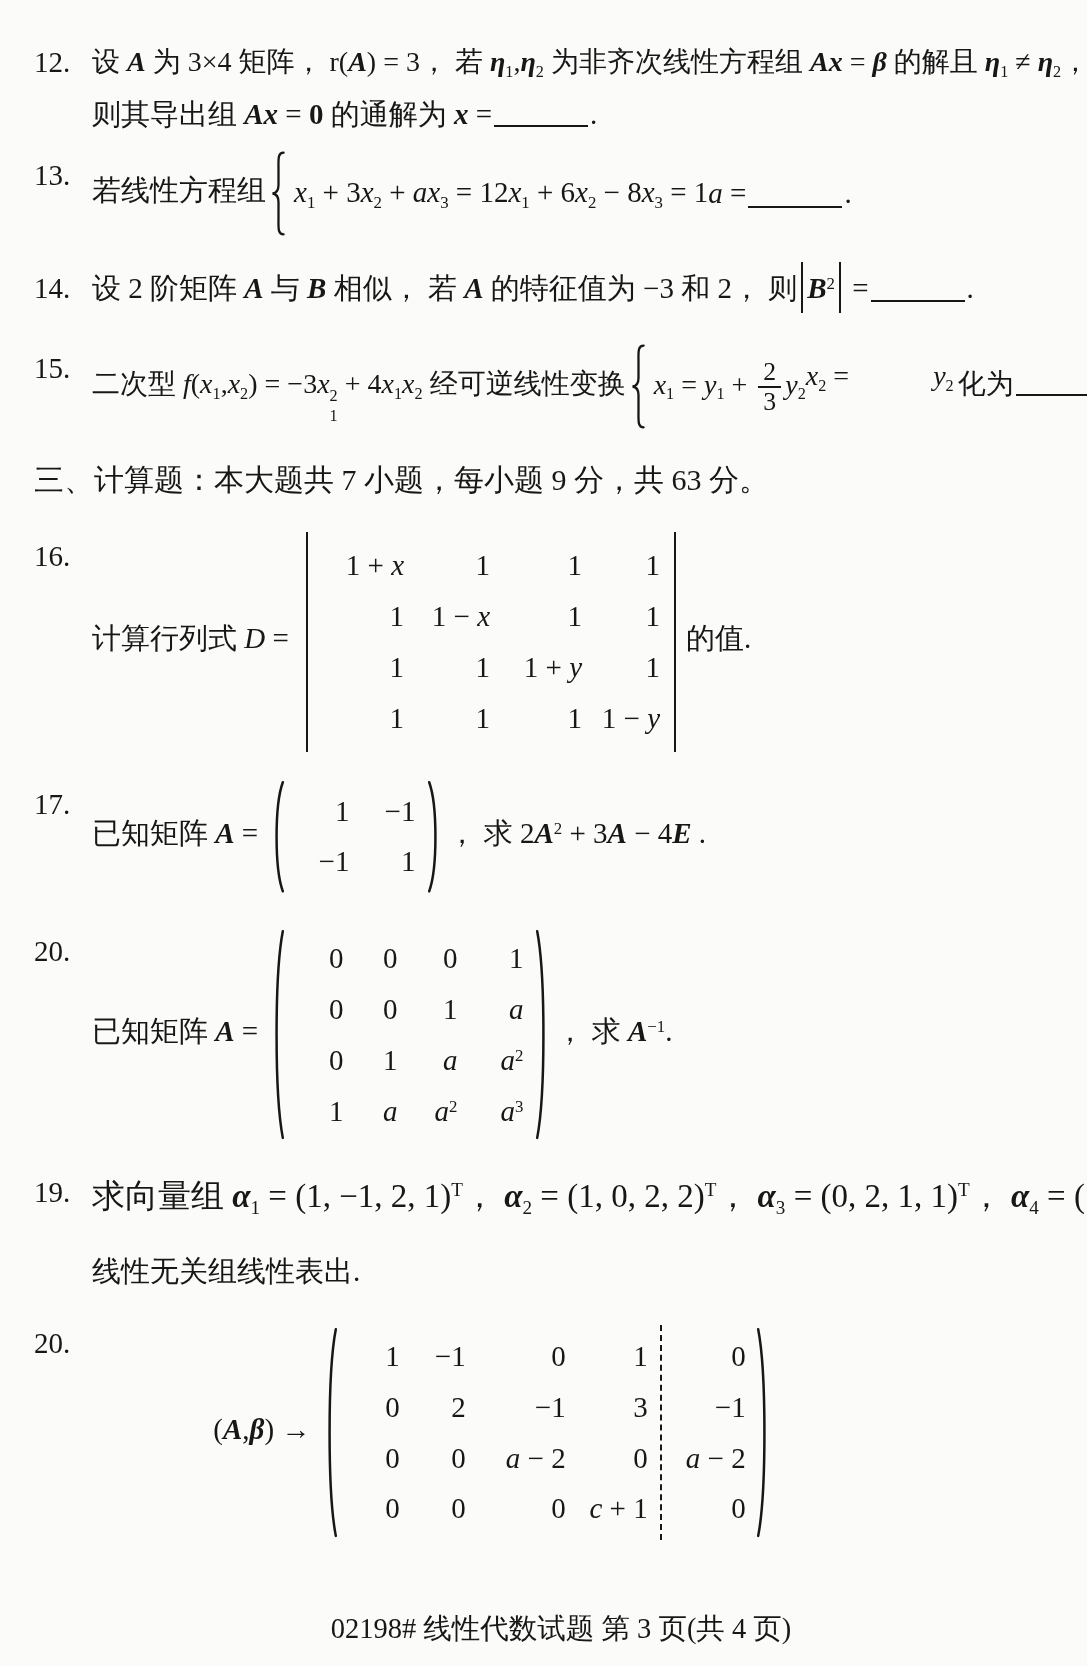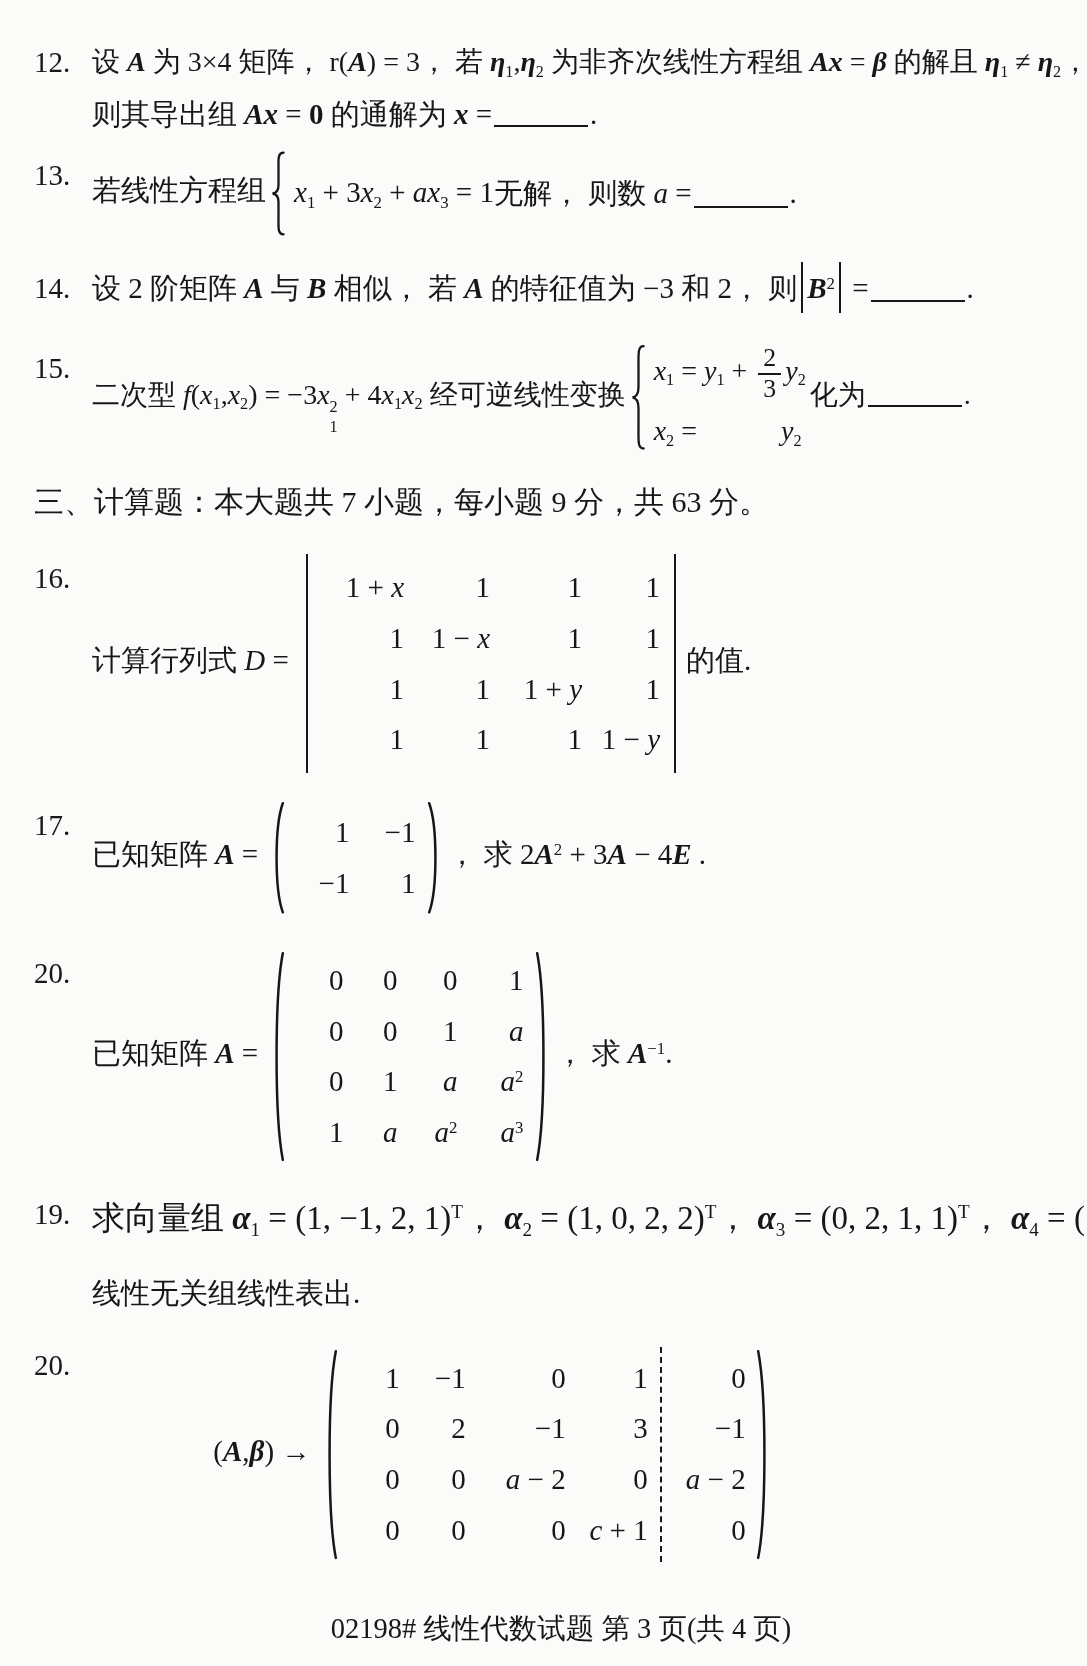--- a/index.html
+++ b/index.html
@@ -11,21 +11,21 @@
 .qbody{flex:1 1 auto;min-width:0}
 .line{line-height:1.85;white-space:nowrap}
 .t,.v,.bv,.b{white-space:pre}
 .v{font-style:italic}
 .bv{font-style:italic;font-weight:700}
 .b{font-weight:700}
 .sb{font-size:.58em;vertical-align:-.35em;white-space:pre}
 .sp{font-size:.58em;vertical-align:.55em;white-space:pre}
 .blank{display:inline-block;width:94px;border-bottom:2.4px solid #171717;height:1em;vertical-align:-.1em;margin:0 2px}
 .sys{display:inline-flex;align-items:center;vertical-align:middle;margin:2px 4px}
-.rows{display:flex;flex-direction:column;row-gap:10px}
+.rows{display:flex;flex-direction:row;row-gap:10px}
 .srow{white-space:nowrap;line-height:1.25}
 .brace{width:17px;align-self:stretch;margin-right:7px}
 .brace svg,.par svg{width:100%;height:100%;display:block;overflow:visible}
 .par{width:14px;align-self:stretch;flex:0 0 14px}
 .mat{display:inline-flex;align-items:stretch;vertical-align:middle;margin:2px 6px}
 .grid{display:grid;align-content:center;padding:6px 8px}
 .c{text-align:right;line-height:1.2;padding:8px 4px;white-space:nowrap}
 .det{display:inline-grid;align-content:center;vertical-align:middle;border-left:2.6px solid #171717;border-right:2.6px solid #171717;padding:8px 10px;margin:2px 10px}
 .g16{grid-template-columns:90px 86px 92px 78px}
 .g17{grid-template-columns:60px 66px}
@@ -74,22 +74,22 @@
     <div class="qbody">
       <div class="line">
         <span class="t">若线性方程组</span><span class="sys">
             <span class="brace">
               <svg viewBox="0 0 20 100" preserveAspectRatio="none">
                 <path d="M16,2 C9,2 10,9 10,22 L10,40 C10,47 7,49.5 3,50 C7,50.5 10,53 10,60 L10,78 C10,91 9,98 16,98" fill="none" stroke="#171717" stroke-width="2.3" vector-effect="non-scaling-stroke" stroke-linecap="round"></path>
               </svg>
             </span>
             <span class="rows">
               <span class="srow"><span class="v">x</span><span class="sb">1</span><span class="t"> + 3</span><span class="v">x</span><span class="sb">2</span><span class="t"> + </span><span class="v">a</span><span class="v">x</span><span class="sb">3</span><span class="t"> = 1</span></span>
-            </span>
-            <span class="t">无解， 则数 </span>
+              <span class="srow"><span class="t">2</span><span class="v">x</span><span class="sb">1</span><span class="t"> + 6</span><span class="v">x</span><span class="sb">2</span><span class="t"> − 8</span><span class="v">x</span><span class="sb">3</span><span class="t"> = 1</span></span>
+            </span>
             <span class="v">a</span>
             <span class="t"> =</span>
             <span class="blank"></span>
             <span class="t">.</span>
       </span></div>
     </div>
   </div>
 
   <div class="q" id="q14">
     <span class="qno">14.</span>

